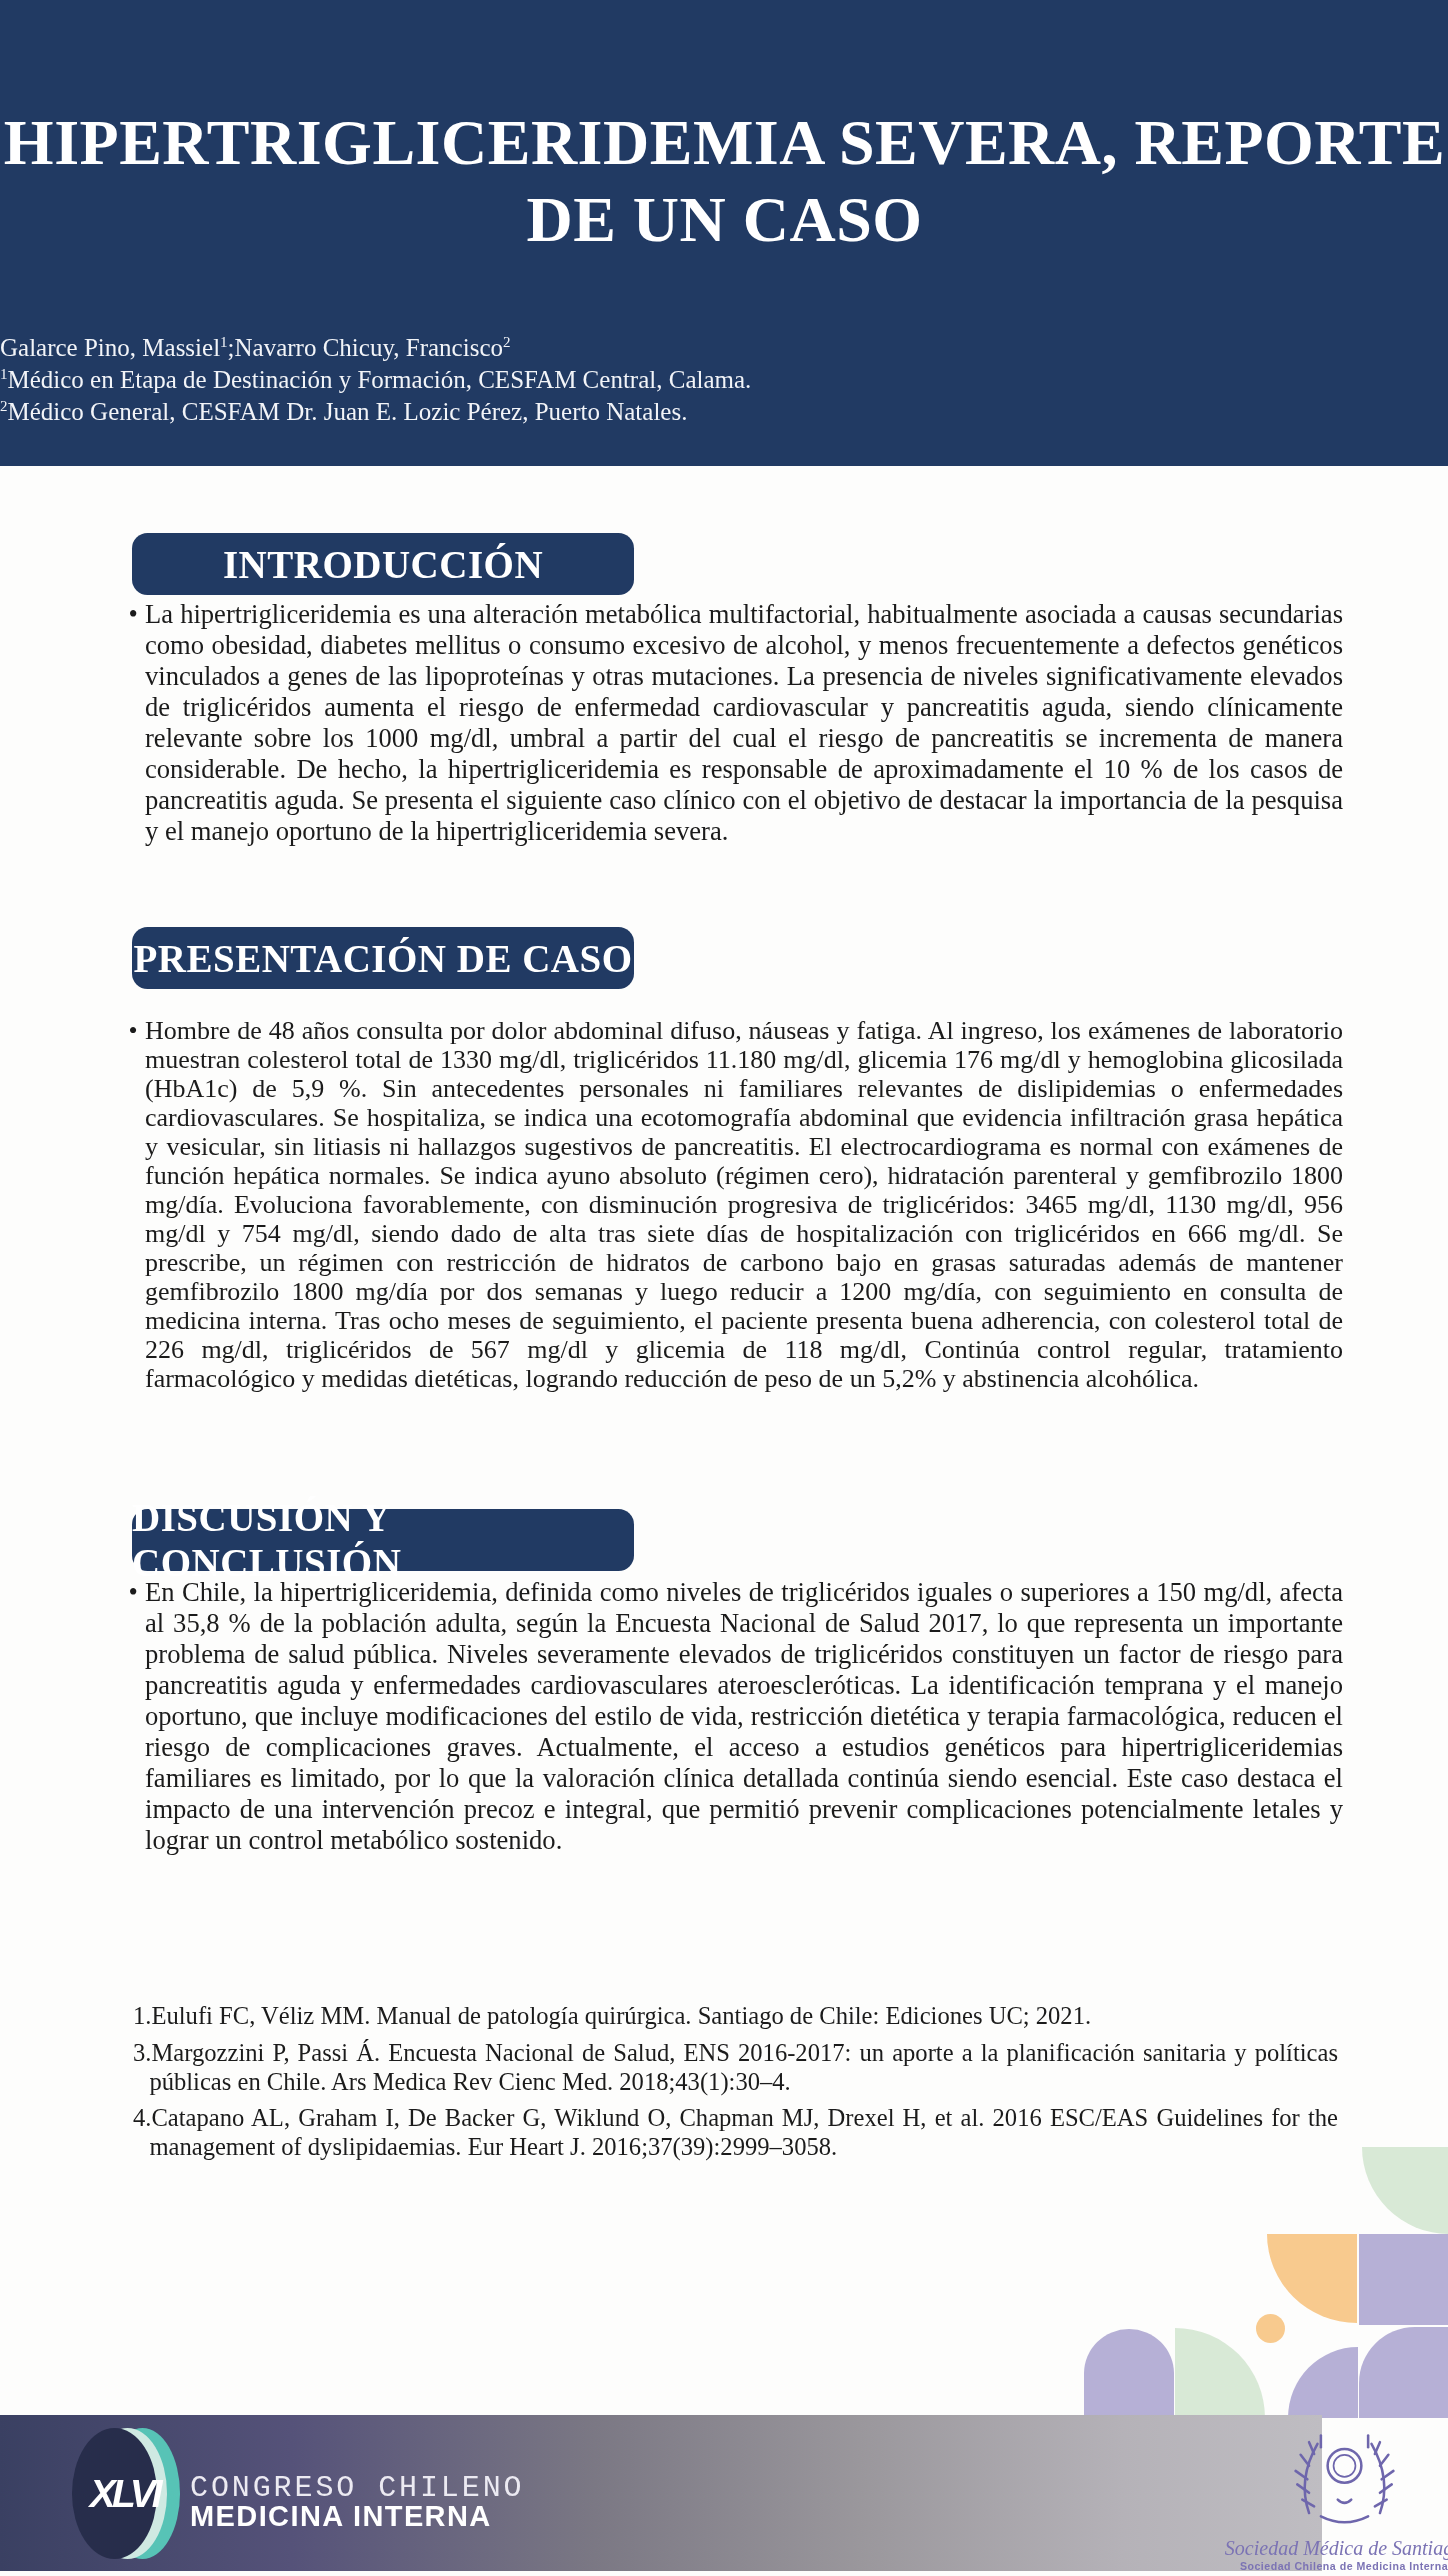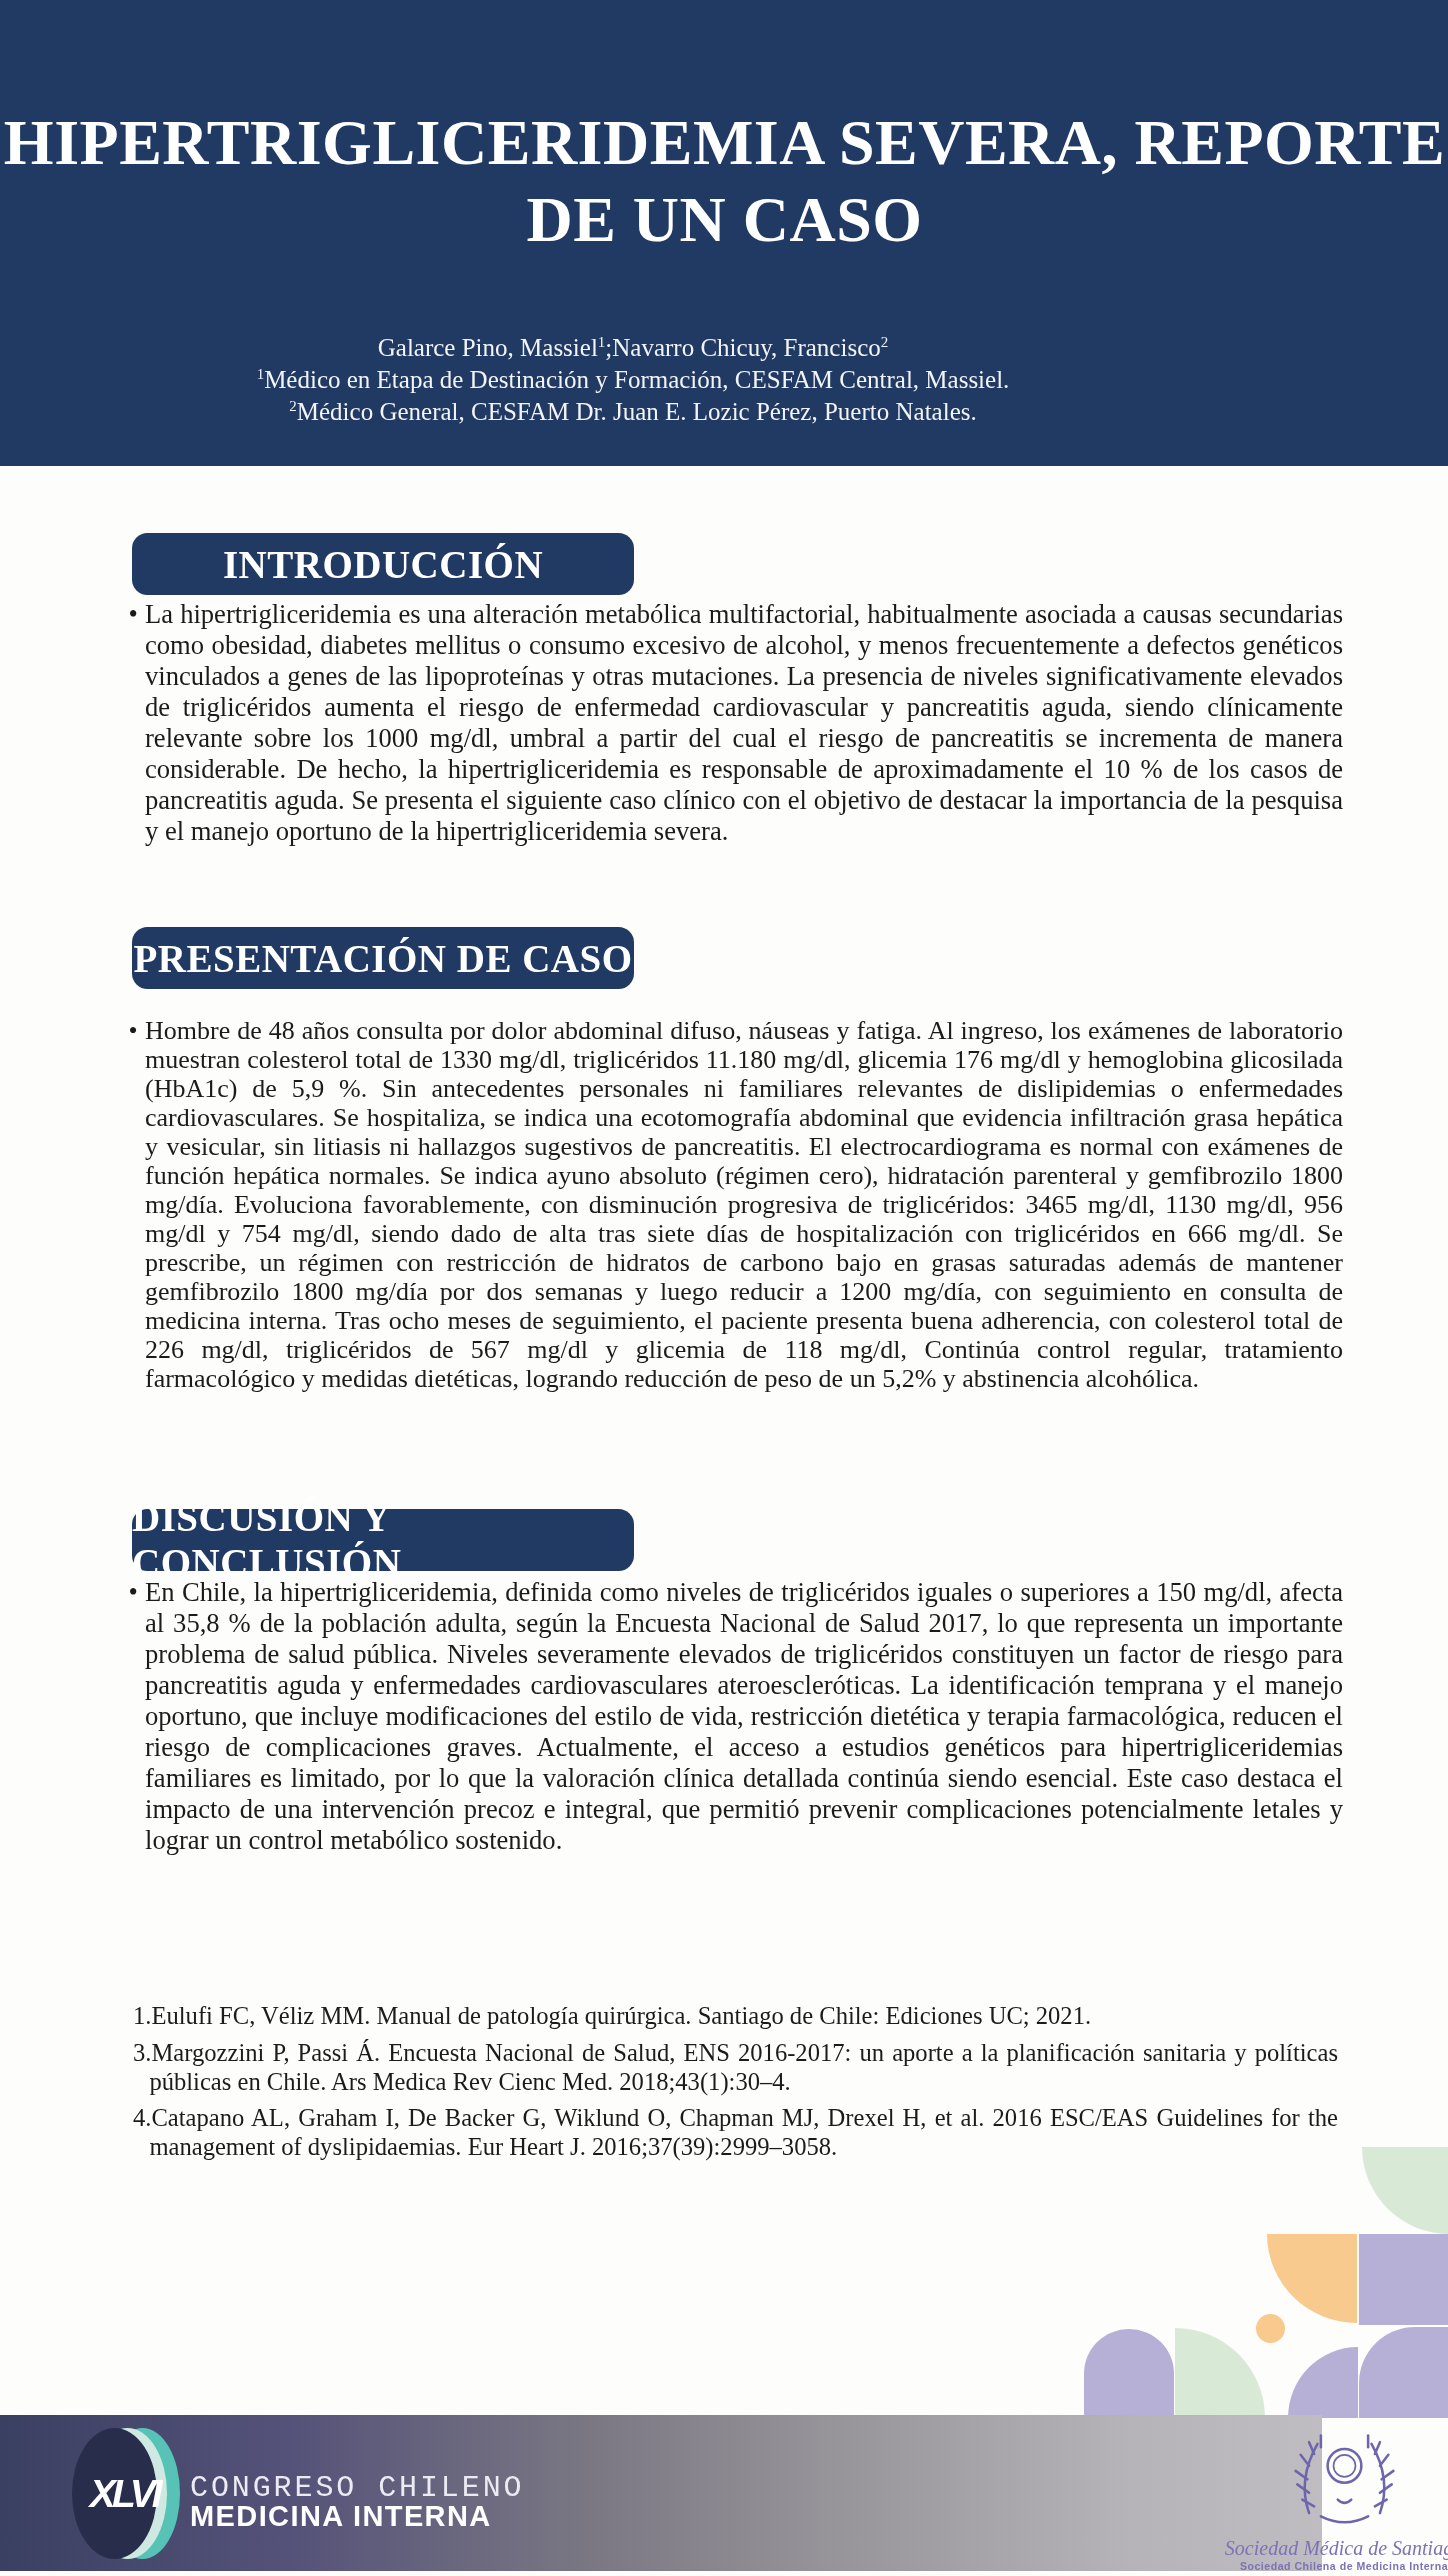--- a/index.html
+++ b/index.html
@@ -8,21 +8,21 @@
     --teal:#57c3b6; --mint:#cfe9e2; --dark_circle:#272d4b; --purple:#6e66ac;
   }
   html,body{margin:0;padding:0;background:#888;}
   .page{position:relative;width:1449px;height:2576px;background:var(--page-bg);
         overflow:hidden;font-family:"Liberation Serif",serif;}
 
   
   .band{position:absolute;left:0;top:0;width:1449px;height:466px;background:var(--navy);}
   .poster-title{position:absolute;left:0;top:104px;width:1449px;text-align:center;
       color:#fff;font-weight:700;font-size:64px;line-height:77px;letter-spacing:0.5px;}
-  .authors{position:absolute;left:0;top:332px;width:1266px;text-align:center;color:#f2f4f8;
+  .authors{position:absolute;left:0;top:332px;width:1266px;color:#f2f4f8;
       font-size:25px;line-height:32px;}
   .authors sup{font-size:60%;line-height:0;}
 
   
   .sec-box{position:absolute;left:132px;width:502px;height:62px;background:var(--navy);
       border-radius:15.5px;color:#fff;display:flex;align-items:center;justify-content:center;
       font-weight:700;font-size:39px;letter-spacing:0.5px;}
   #box-intro{top:533px;text-align:center;} #box-caso{top:927px;} #box-disc{top:1509px;} #box-bib{top:1930px;}
 
   
@@ -82,21 +82,21 @@
 
 <div class="page">
 
   <div class="band">
     <div class="poster-title">
       <div>HIPERTRIGLICERIDEMIA SEVERA, REPORTE</div>
       <div>DE UN CASO</div>
     </div>
     <div class="authors">
       <div><span>Galarce Pino, Massiel</span><sup>1</sup><span>;Navarro Chicuy, Francisco</span><sup>2</sup></div>
-      <div><sup>1</sup><span>Médico en Etapa de Destinación y Formación, CESFAM Central, Massiel.</span></div>
+      <div><sup>1</sup><span>Médico en Etapa de Destinación y Formación, CESFAM Central, Calama.</span></div>
       <div><sup>2</sup><span>Médico General, CESFAM Dr. Juan E. Lozic Pérez, Puerto Natales.</span></div>
     </div>
   </div>
 
   <div class="sec-box" id="box-intro">
     <span>INTRODUCCIÓN</span>
   </div>
   <div class="para" id="text-intro">
     <span class="bullet">•</span>
     <span>La hipertrigliceridemia es una alteración metabólica multifactorial, habitualmente asociada a causas secundarias como obesidad, diabetes mellitus o consumo excesivo de alcohol, y menos frecuentemente a defectos genéticos vinculados a genes de las lipoproteínas y otras mutaciones. La presencia de niveles significativamente elevados de triglicéridos aumenta el riesgo de enfermedad cardiovascular y pancreatitis aguda, siendo clínicamente relevante sobre los 1000 mg/dl, umbral a partir del cual el riesgo de pancreatitis se incrementa de manera considerable. De hecho, la hipertrigliceridemia es responsable de aproximadamente el 10 % de los casos de pancreatitis aguda. Se presenta el siguiente caso clínico con el objetivo de destacar la importancia de la pesquisa y el manejo oportuno de la hipertrigliceridemia severa.</span>

